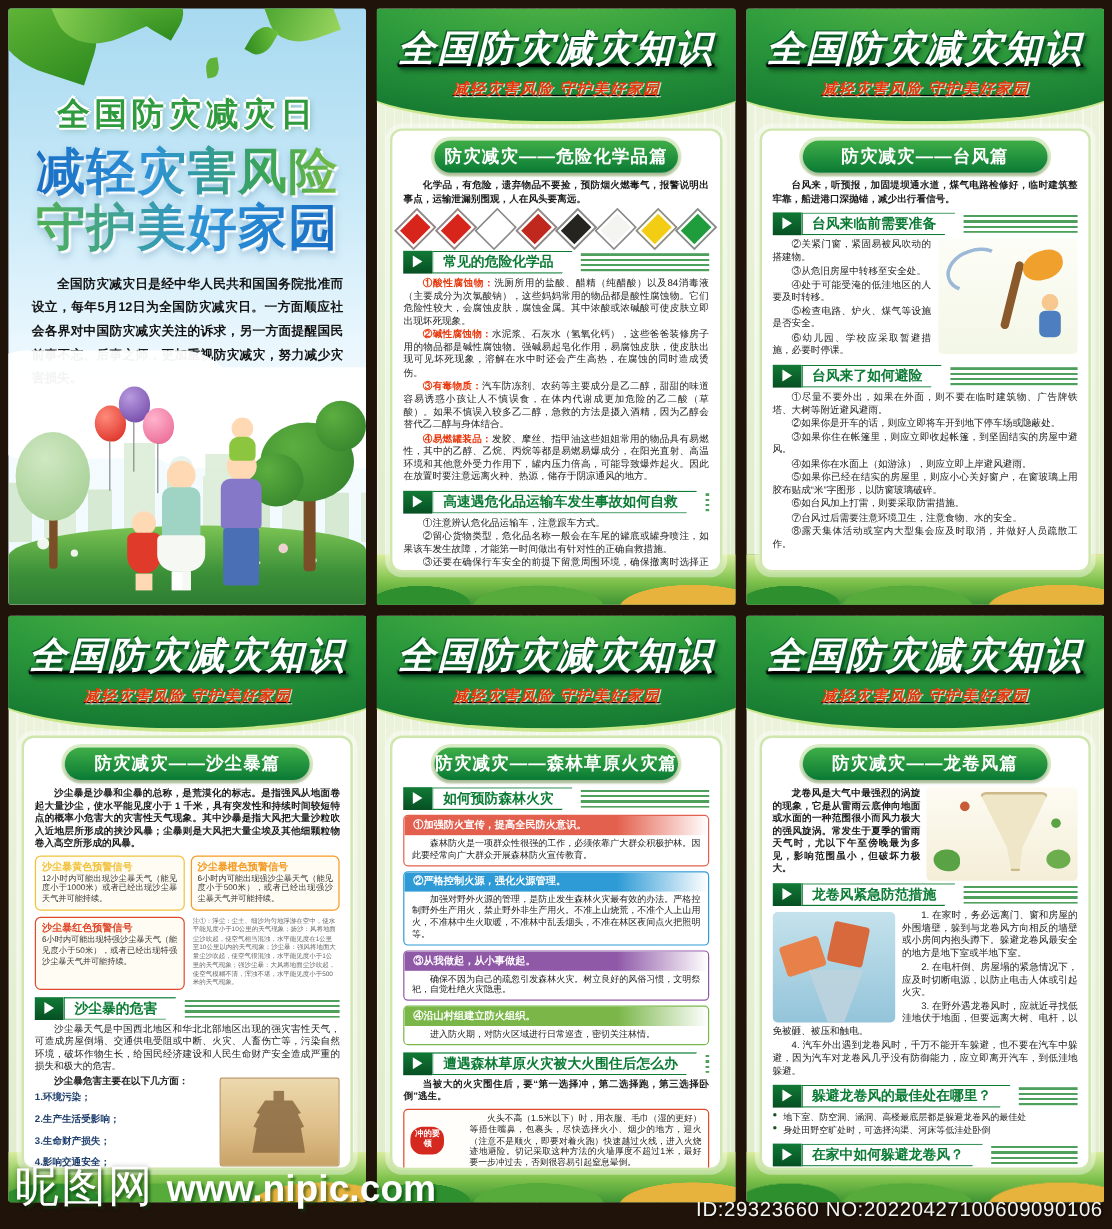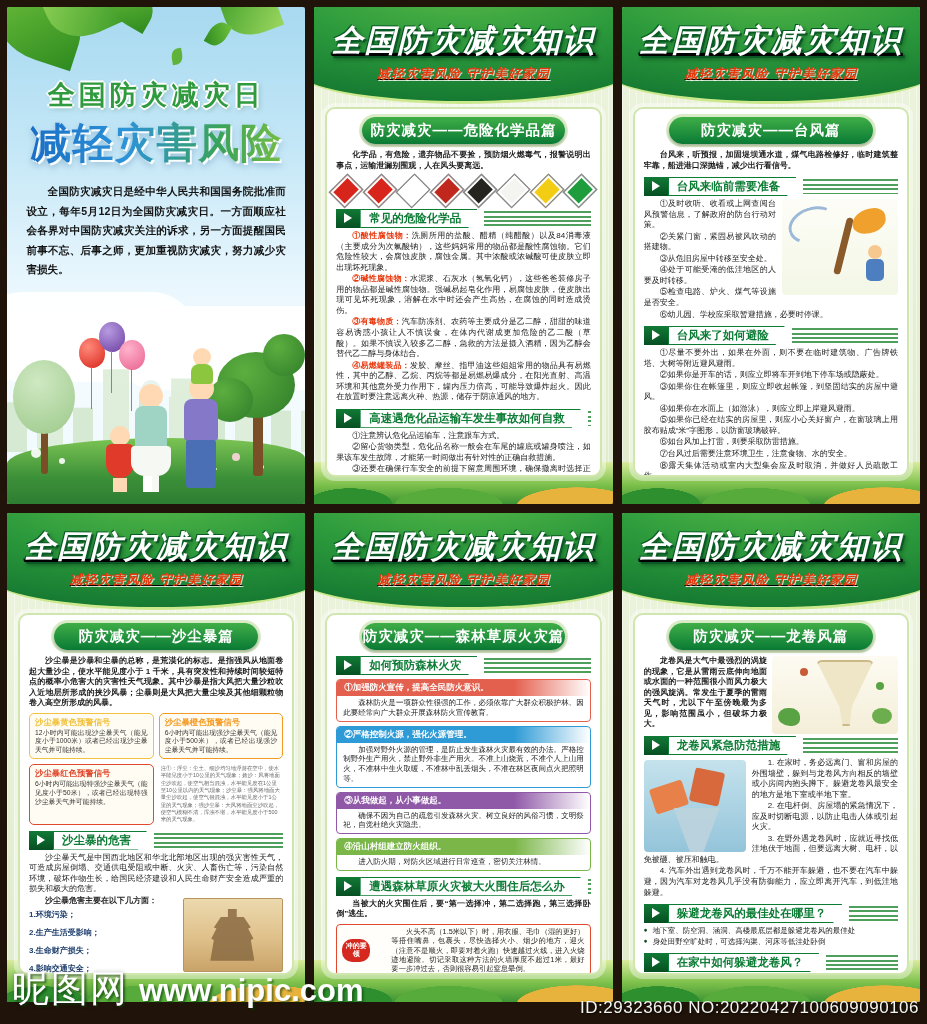--- a/index.html
+++ b/index.html
@@ -174,20 +174,21 @@
 
     <section class="poster p-day">
       <div class="leaf l1"></div>
       <div class="leaf l2"></div>
       <div class="leaf l3"></div>
       <div class="leaf l4"></div>
       <div class="leaf l5"></div>
       <div class="leaf l6"></div>
       <h1 class="day-title">全国防灾减灾日</h1>
       <div class="slogan sl1">减轻灾害风险</div>
+      <div class="slogan sl2">守护美好家园</div>
       <p class="day-intro">全国防灾减灾日是经中华人民共和国国务院批准而设立，每年5月12日为全国防灾减灾日。一方面顺应社会各界对中国防灾减灾关注的诉求，另一方面提醒国民前事不忘、后事之师，更加重视防灾减灾，努力减少灾害损失。</p>
       <div class="day-illus">
         <div class="cloud c1"></div>
         <div class="cloud c2"></div>
         <div class="city"></div>
         <div class="grass"></div>
         <div class="tree t-left">
           <i class="trunk"></i>
           <i class="cano k1"></i>
         </div>
@@ -285,21 +286,20 @@
           <span class="stripes"></span>
         </div>
         <div class="ill ill-ty1">
           <i class="ty-wind"></i>
           <i class="ty-tree"></i>
           <i class="ty-can"></i>
           <i class="ty-kid"></i>
           <i class="ty-kid2"></i>
         </div>
         <div>
-            <div class="para"><span>①及时收听、收看或上网查阅台风预警信息，了解政府的防台行动对策。</span></div>
             <div class="para"><span>②关紧门窗，紧固易被风吹动的搭建物。</span></div>
             <div class="para"><span>③从危旧房屋中转移至安全处。</span></div>
             <div class="para"><span>④处于可能受淹的低洼地区的人要及时转移。</span></div>
             <div class="para"><span>⑤检查电路、炉火、煤气等设施是否安全。</span></div>
             <div class="para"><span>⑥幼儿园、学校应采取暂避措施，必要时停课。</span></div>
           </div>
         <div class="sub">
           <span class="chev"></span>
           <span class="sub-t">台风来了如何避险</span>
           <span class="stripes"></span>

